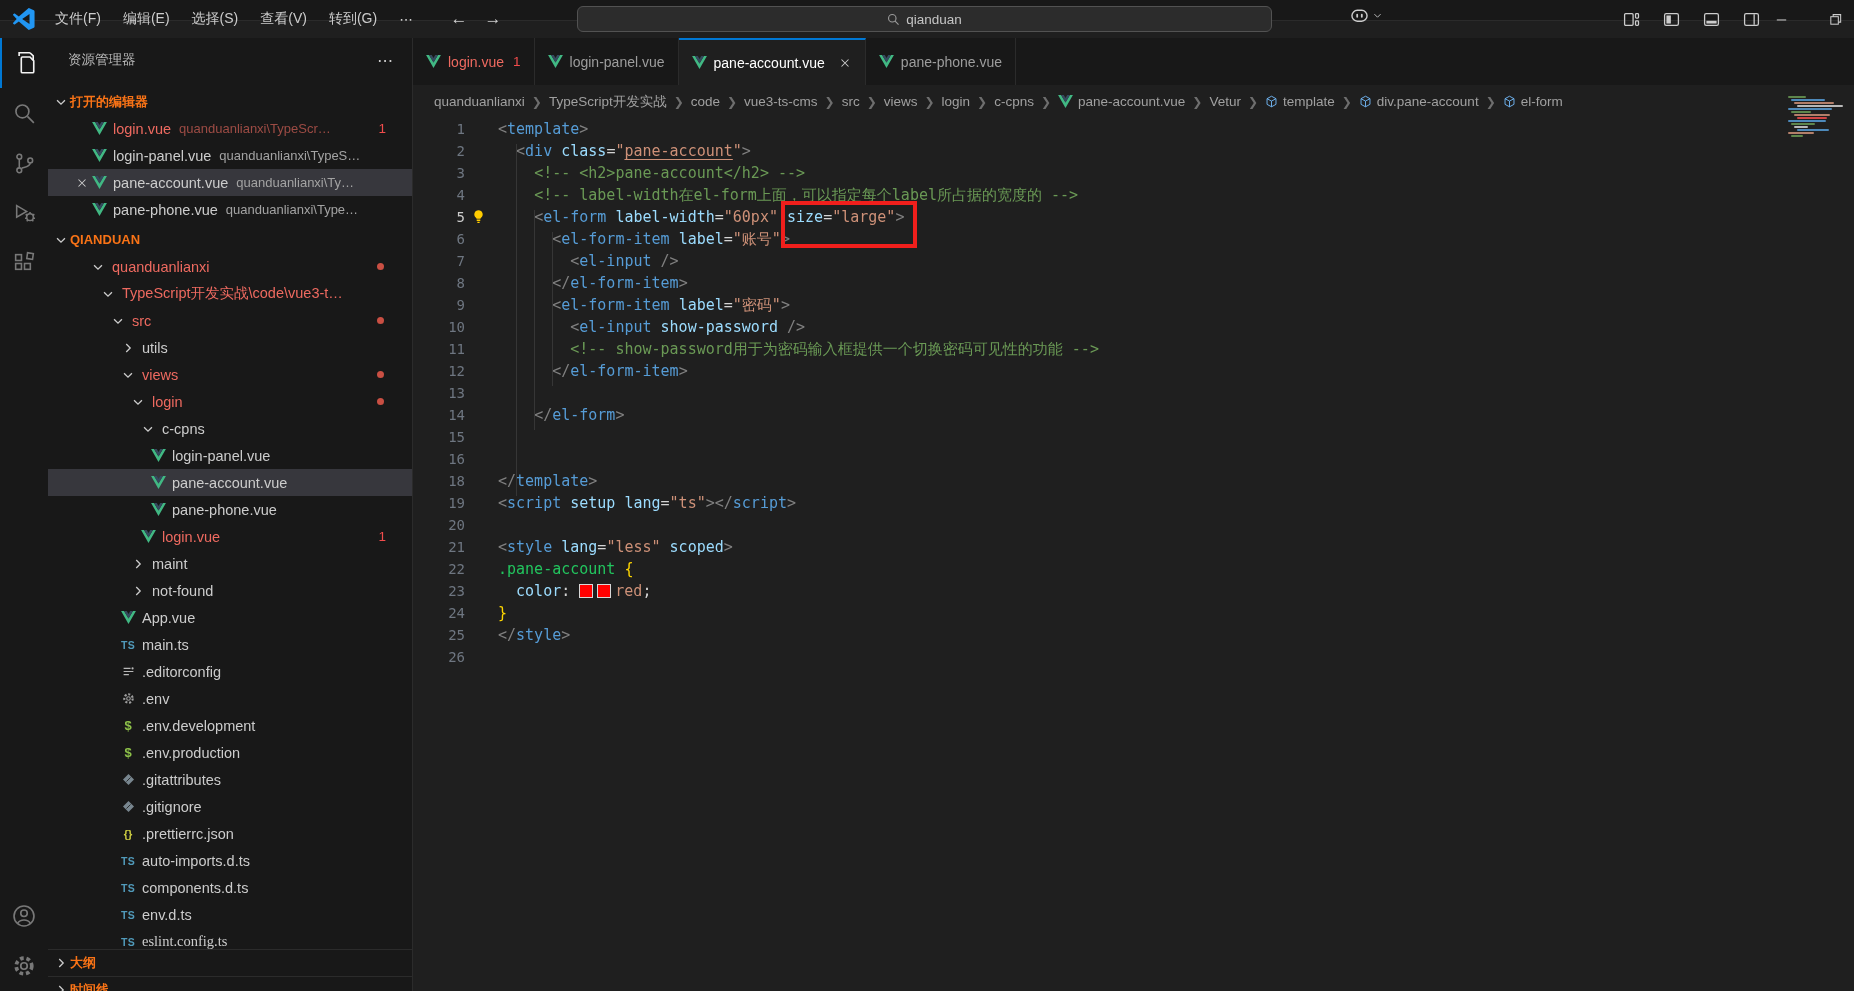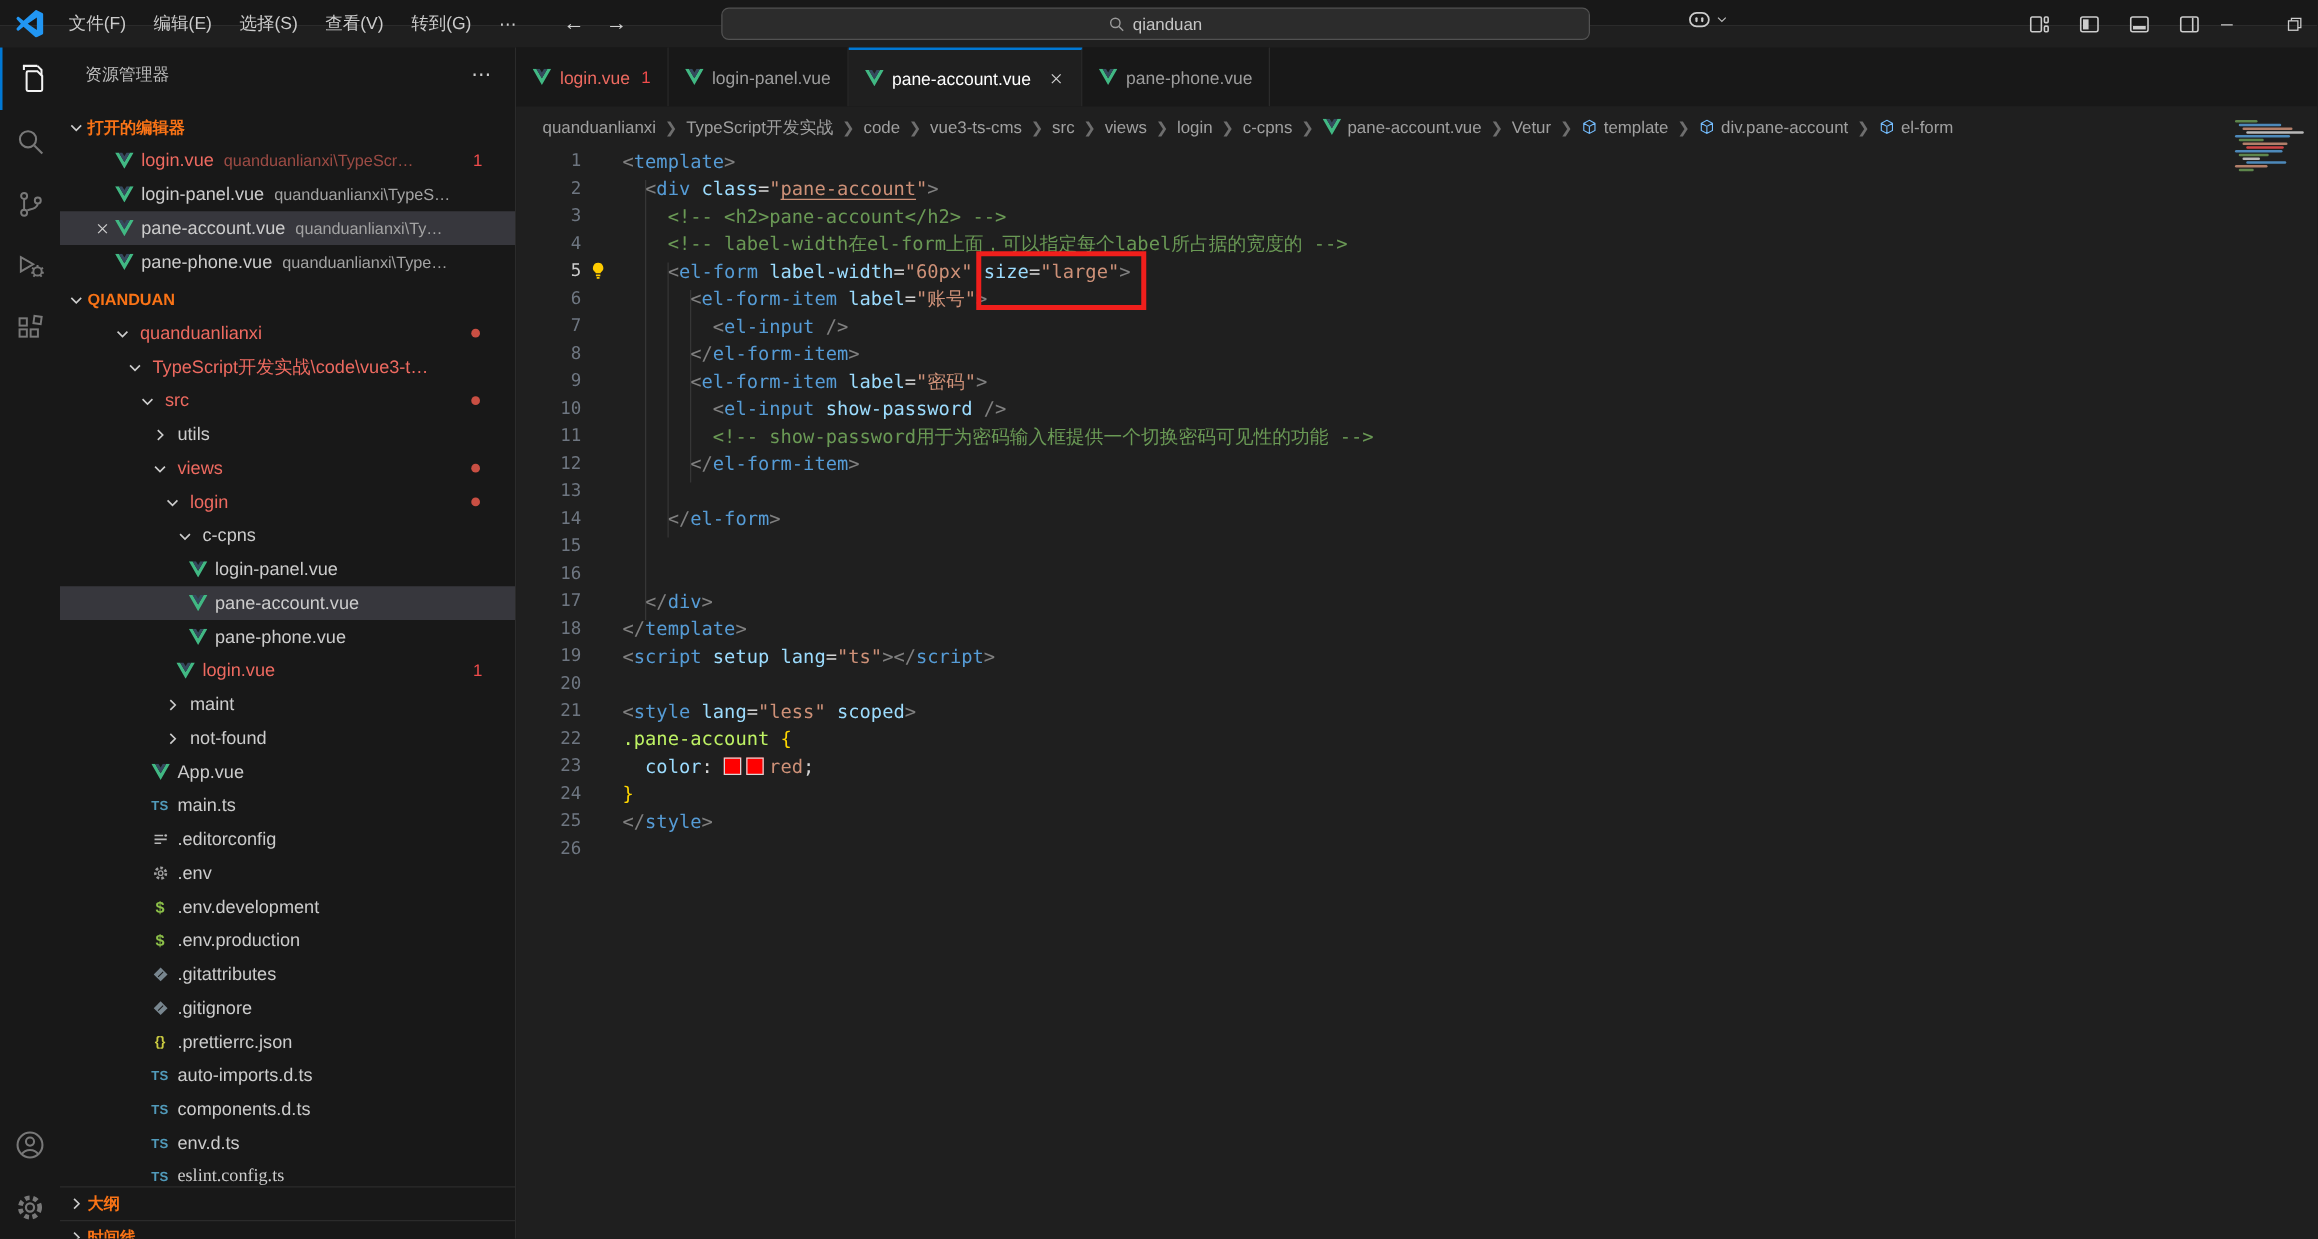--- a/index.html
+++ b/index.html
@@ -76,21 +76,21 @@
     font-family:"DejaVu Sans Mono","Liberation Mono",monospace; }
   .code-line { height:22px; display:flex; align-items:center; }
   .ln { width:52px; text-align:right; color:#6e7681; font-size:14px; flex:none; }
   .ln.cur { color:#cccccc; }
   .gut { width:33px; height:22px; position:relative; flex:none; }
   .gut .bulb { position:absolute; left:6px; top:3px; }
   .cnt { white-space:pre; font-size:15px; line-height:22px; }
   .tk-t{color:#569cd6} .tk-a{color:#9cdcfe} .tk-s{color:#ce9178}
   .tk-su{color:#ce9178; text-decoration:underline; text-underline-offset:3px;}
   .tk-p{color:#808080} .tk-o{color:#d4d4d4} .tk-c{color:#6a9955}
-  .tk-sel{color:#bef264} .tk-b{color:#ffd700}
+  .tk-sel{color:#22c55e} .tk-b{color:#ffd700}
   .swatch { display:inline-block; width:14px; height:14px; background:#ff0000;
     border:1.5px solid #d7d7d7; vertical-align:-2px; margin-right:4px; }
   .indent-guide { position:absolute; width:1px; background:#363636; }
   #red-box { position:absolute; left:368px; top:83px; width:136px; height:47px;
     border:4px solid #f01f1c; z-index:6; }
   #minimap { position:absolute; right:8px; top:58px; width:58px; height:52px; }
   .mm-bar { height:2px; margin-bottom:1px; border-radius:1px; opacity:.85; }
 
   .glyph-ts { color:#519aba; font-weight:bold; font-size:10.5px; letter-spacing:.3px; }
   .glyph-dollar { color:#8dc149; font-weight:bold; font-size:13px; }
@@ -768,25 +768,20 @@
           </div>
           <div class="code-line">
             <span class="ln">15</span>
             <span class="gut"></span>
             <span class="cnt"></span>
           </div>
           <div class="code-line">
             <span class="ln">16</span>
             <span class="gut"></span>
             <span class="cnt"></span>
-          </div>
-          <div class="code-line">
-            <span class="ln">17</span>
-            <span class="gut"></span>
-            <span class="cnt"><span class="tk-w">  </span><span class="tk-p">&lt;/</span><span class="tk-t">div</span><span class="tk-p">&gt;</span></span>
           </div>
           <div class="code-line">
             <span class="ln">18</span>
             <span class="gut"></span>
             <span class="cnt"><span class="tk-p">&lt;/</span><span class="tk-t">template</span><span class="tk-p">&gt;</span></span>
           </div>
           <div class="code-line">
             <span class="ln">19</span>
             <span class="gut"></span>
             <span class="cnt"><span class="tk-p">&lt;</span><span class="tk-t">script</span><span class="tk-w"> </span><span class="tk-a">setup</span><span class="tk-w"> </span><span class="tk-a">lang</span><span class="tk-o">=</span><span class="tk-s">"ts"</span><span class="tk-p">&gt;</span><span class="tk-p">&lt;/</span><span class="tk-t">script</span><span class="tk-p">&gt;</span></span>

